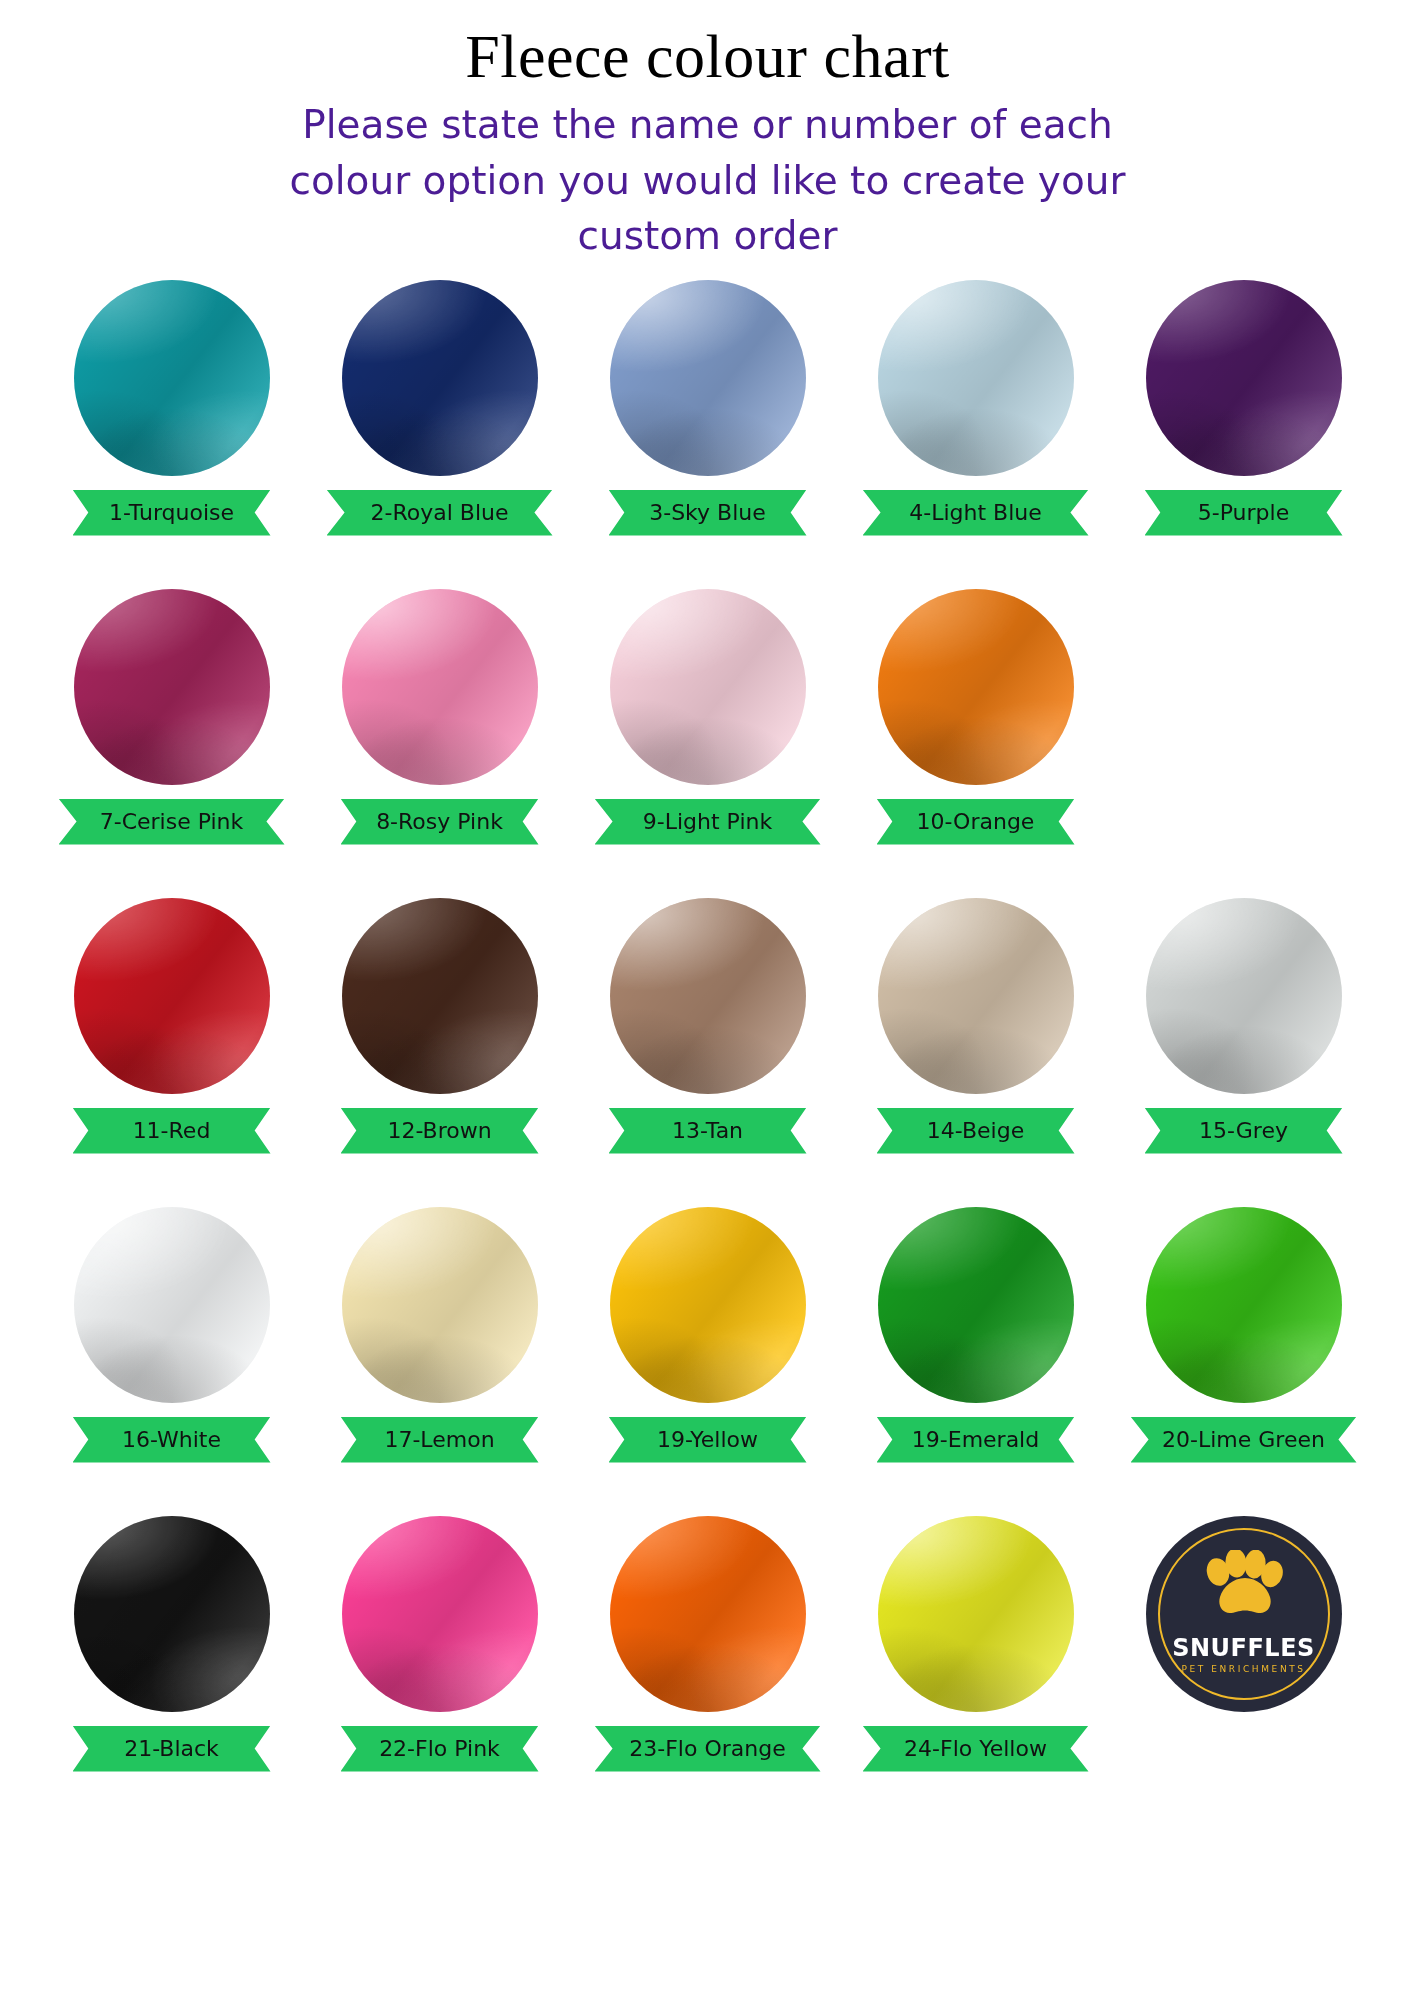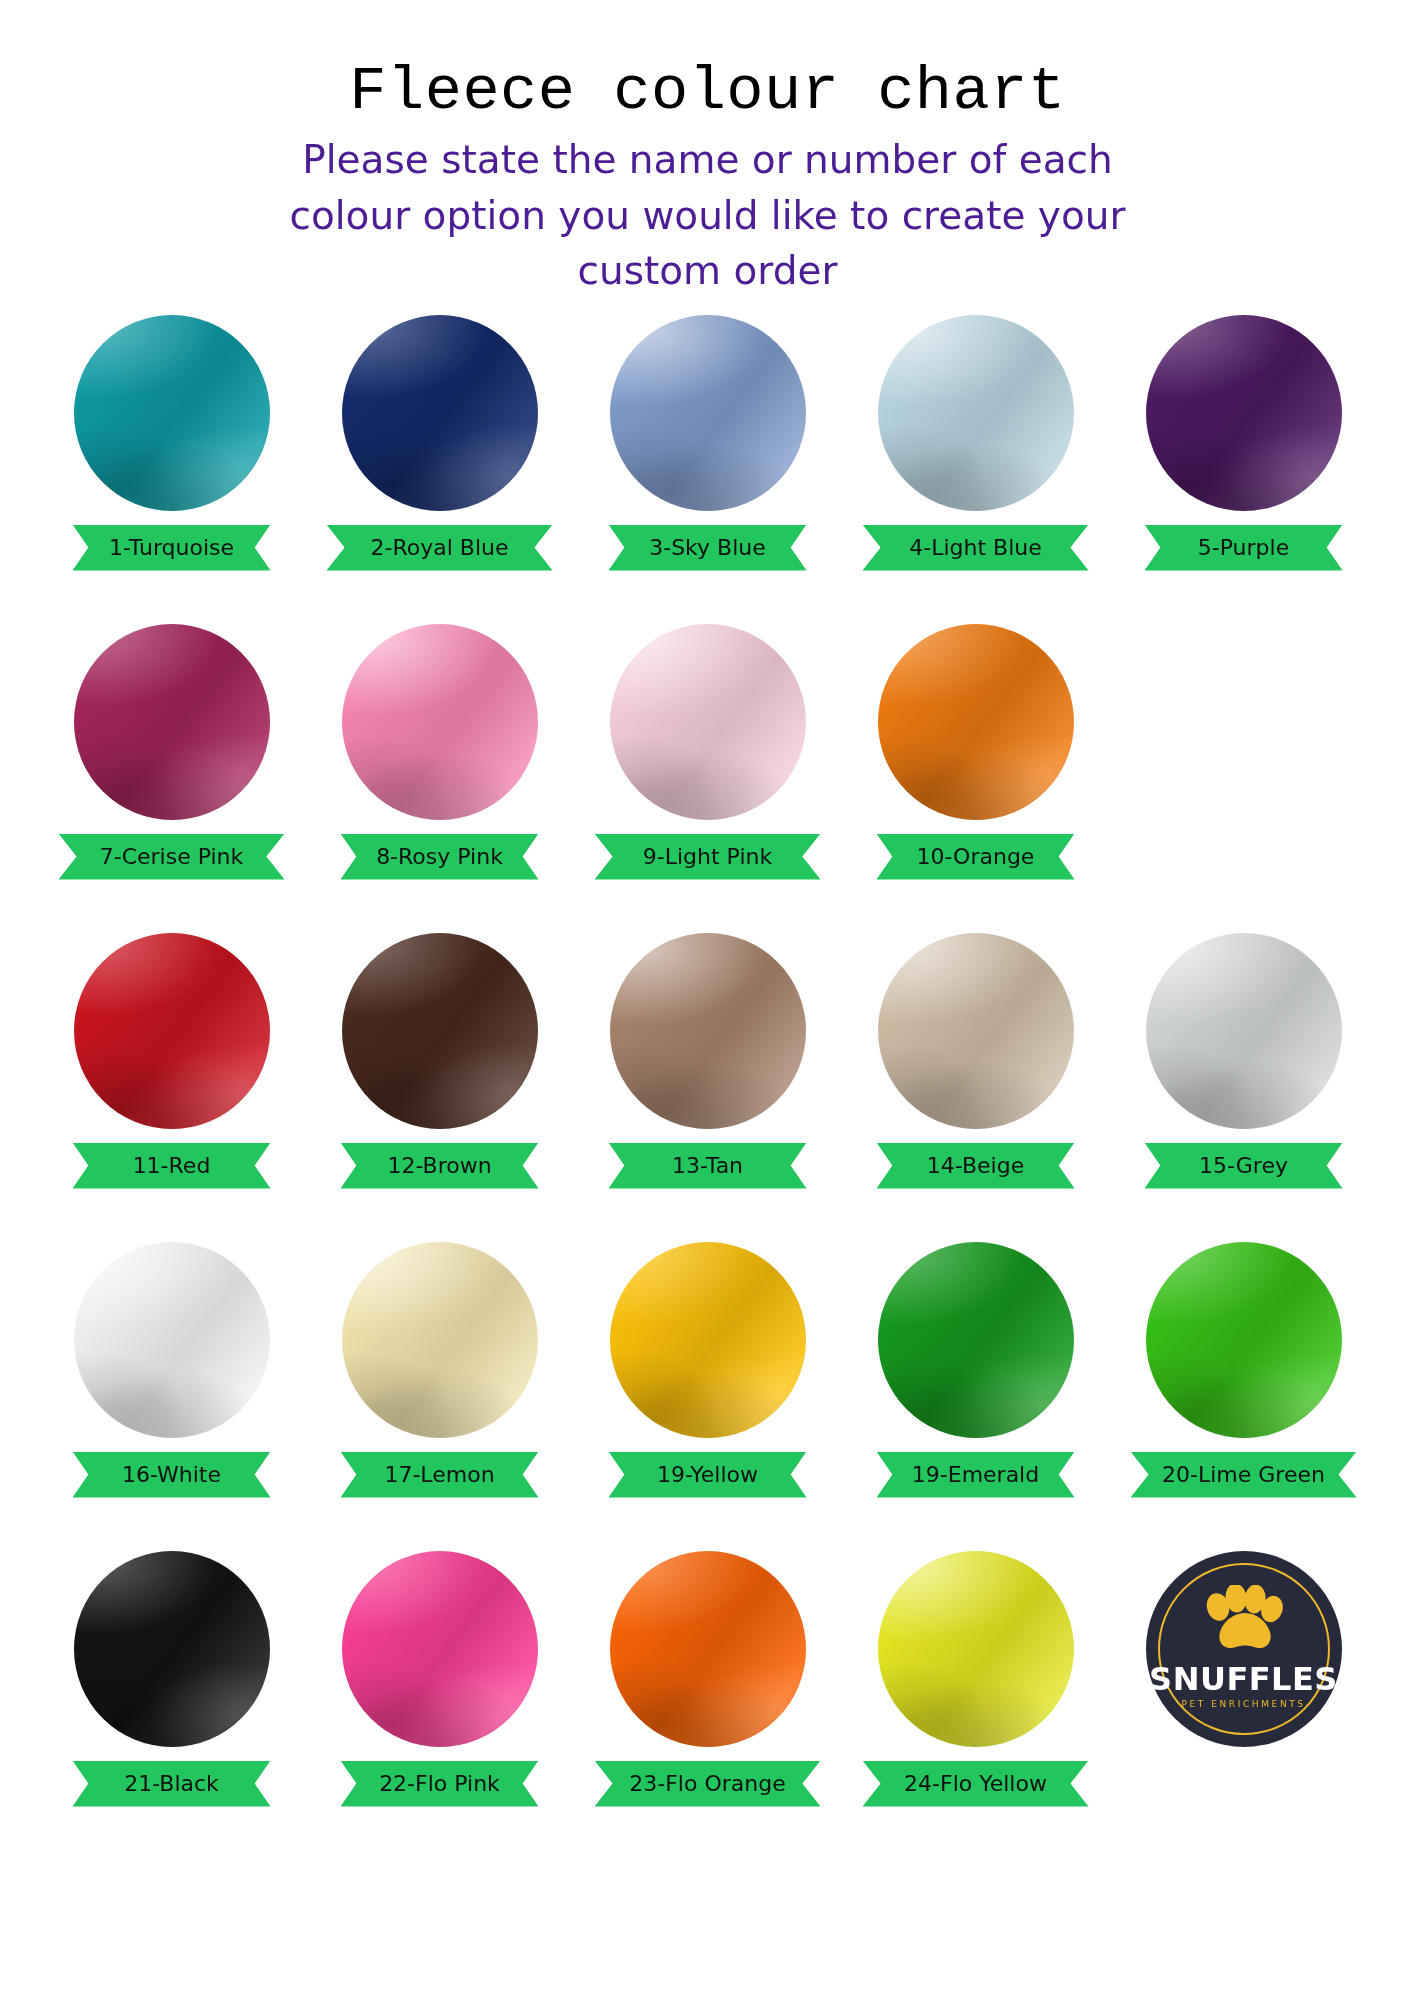--- a/index.html
+++ b/index.html
@@ -18,27 +18,26 @@
     height: 2000px;
     background: #ffffff;
   }
 
   
   .header {
     padding-top: 22px;
     text-align: center;
   }
   .chart-title {
-    font-family: Liberation Mono, monospace;
+    font-family: Liberation Serif, serif;
     font-size: 62px;
     font-weight: 400;
     letter-spacing: 0.5px;
     color: #000000;
     line-height: 1.12;
-    margin-top: 35px;
   }
   .chart-subtitle {
     font-family: "DejaVu Sans", sans-serif;
     font-size: 39px;
     font-weight: 400;
     color: #4c1d95;
     line-height: 1.42;
     margin: 6px auto 0;
     width: 880px;
   }
@@ -159,24 +158,24 @@
   .logo-paw {
     margin-top: 34px;
     width: 104px;
     height: 74px;
     position: relative;
     z-index: 2;
   }
   .logo-name {
     position: relative;
     z-index: 2;
-    margin-top: 4px;
+    margin-top: 12px;
     color: #ffffff;
     font-family: "DejaVu Sans", sans-serif;
-    font-size: 32px;
+    font-size: 24px;
     font-weight: bold;
     letter-spacing: 0.5px;
     line-height: 1;
   }
   .logo-tagline {
     position: relative;
     z-index: 2;
     margin-top: 5px;
     color: #F0B92A;
     font-family: "DejaVu Sans", sans-serif;

